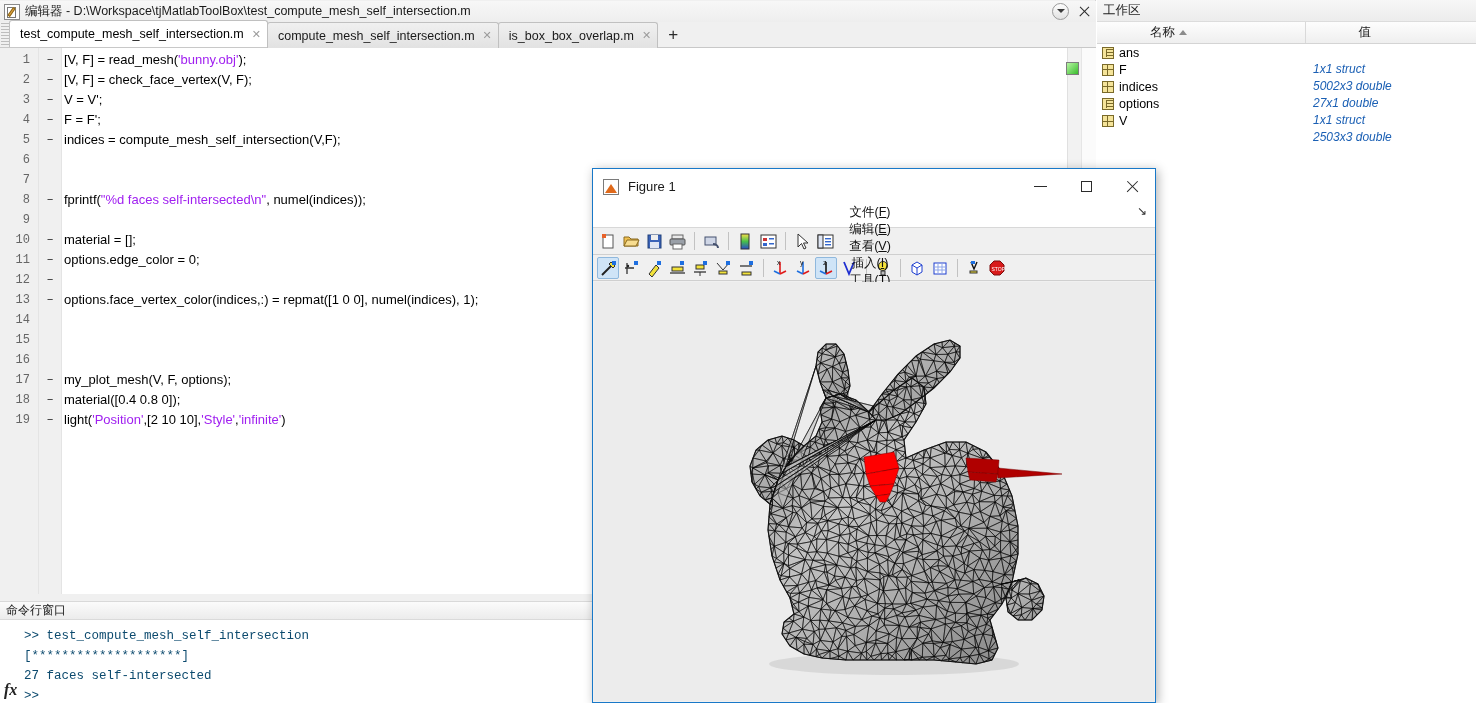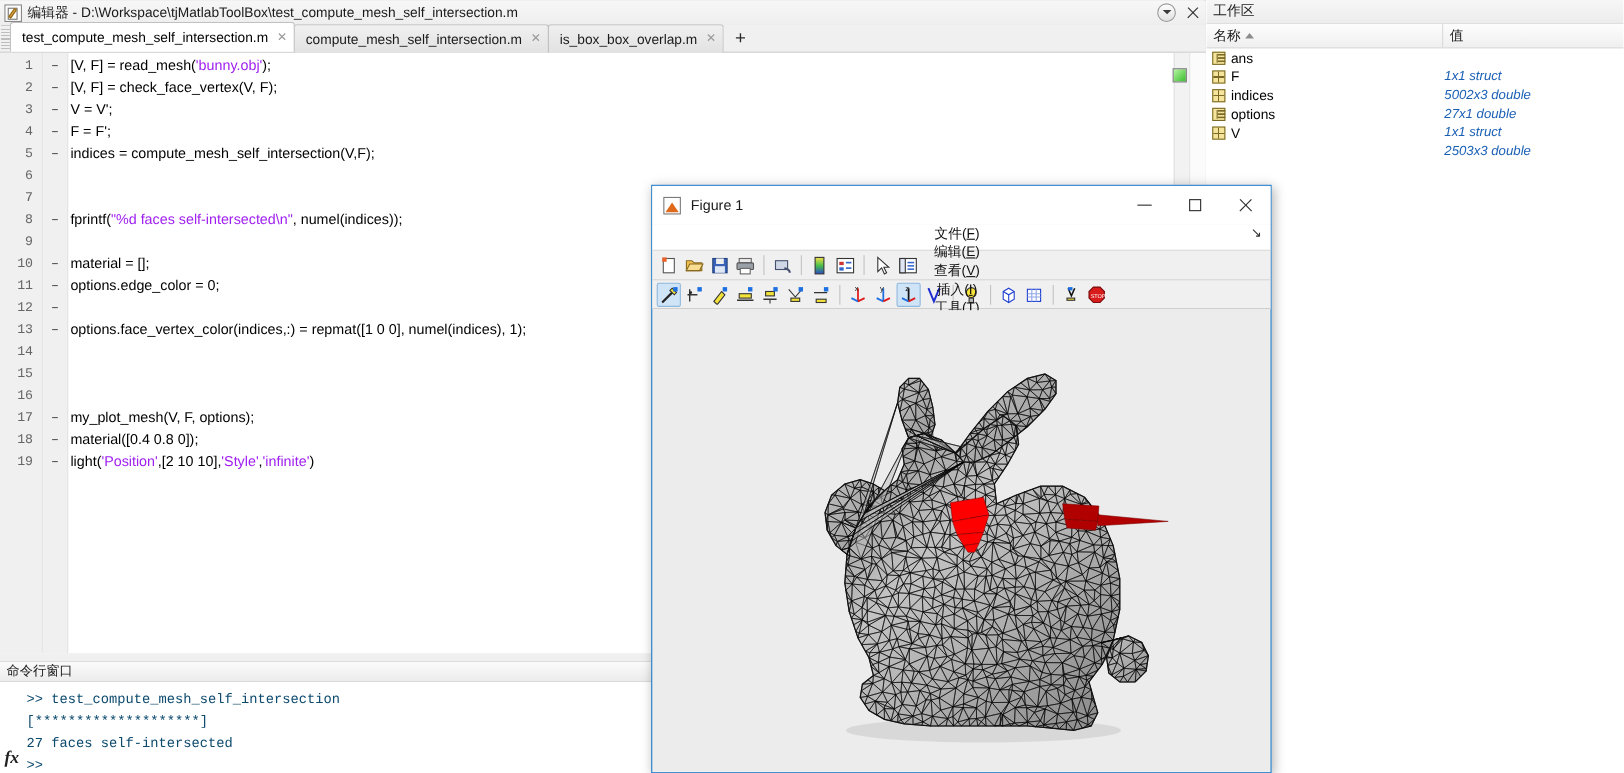--- a/index.html
+++ b/index.html
@@ -212,21 +212,21 @@
   }
   #ws-header {
     display:flex; height:22px; width:100%;
     background: linear-gradient(to bottom,#fdfdfd,#efefef);
     border-bottom:1px solid #d4d4d4;
     box-sizing:border-box;
   }
   .ws-col {
     font-size:12.5px; color:#1a1a1a;
     display:flex; align-items:center; padding-left:6px;
-    border-right:1px solid #d9d9d9; box-sizing:border-box;
+    border-right:1px solid #d9d9d9; box-sizing:border-box;margin-left:47px;
   }
   #ws-col-name { width: 215px; gap:4px; }
   #ws-col-val  { width: 164px; border-right:none; }
   .sort-asc {
     width:0;height:0;border-left:4px solid transparent;
     border-right:4px solid transparent;border-bottom:5px solid #8c8c8c;
   }
   .ws-row {
     display:flex; align-items:center; height:17px;
     font-size:12.5px; color:#000;

